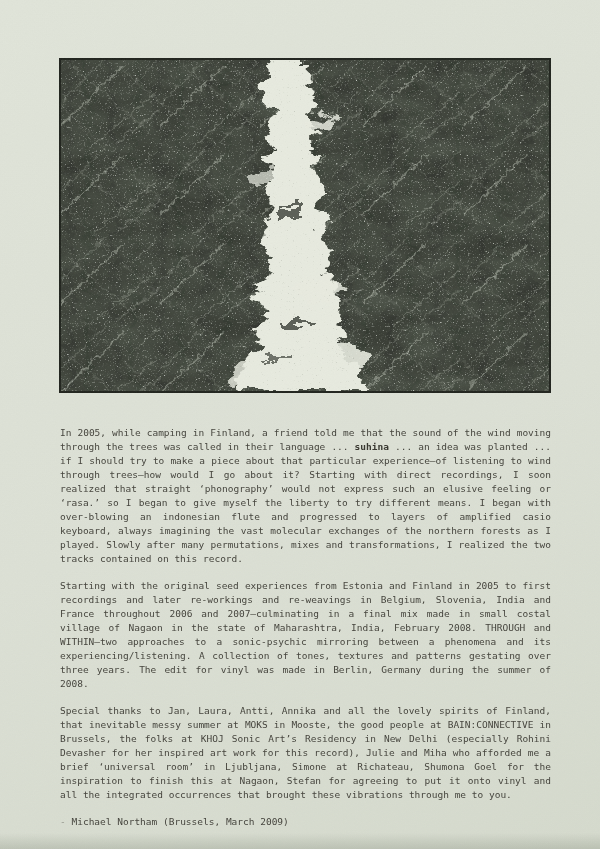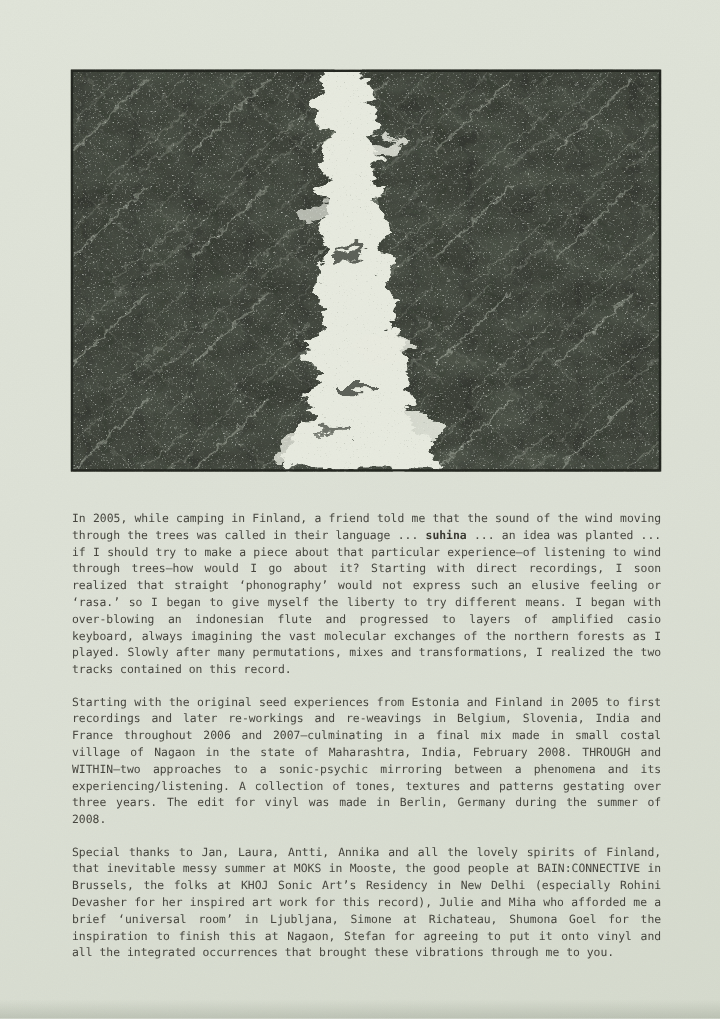--- a/index.html
+++ b/index.html
@@ -107,20 +107,21 @@
     <rect x="0" y="0" width="492" height="335" filter="url(#fGrainDark)" opacity="0.45"></rect>
 
     <rect x="1" y="1" width="490" height="333" fill="none" stroke="#22251f" stroke-width="2"></rect>
   </svg>
 </div>
 
 <div class="text-block">
   <p><span>In 2005, while camping in Finland, a friend told me that the sound of the wind moving through the trees was called in their language ... </span><strong>suhina</strong><span> ... an idea was planted ... if I should try to make a piece about that particular experience—of listening to wind through trees—how would I go about it? Starting with direct recordings, I soon realized that straight ‘phonography’ would not express such an elusive feeling or ‘rasa.’ so I began to give myself the liberty to try different means. I began with over-blowing an indonesian flute and progressed to layers of amplified casio keyboard, always imagining the vast molecular exchanges of the northern forests as I played. Slowly after many permutations, mixes and transformations, I realized the two tracks contained on this record.</span></p>
   <p>Starting with the original seed experiences from Estonia and Finland in 2005 to first recordings and later re-workings and re-weavings in Belgium, Slovenia, India and France throughout 2006 and 2007—culminating in a final mix made in small costal village of Nagaon in the state of Maharashtra, India, February 2008. THROUGH and WITHIN—two approaches to a sonic-psychic mirroring between a phenomena and its experiencing/listening. A collection of tones, textures and patterns gestating over three years. The edit for vinyl was made in Berlin, Germany during the summer of 2008.</p>
   <p>Special thanks to Jan, Laura, Antti, Annika and all the lovely spirits of Finland, that inevitable messy summer at MOKS in Mooste, the good people at BAIN:CONNECTIVE in Brussels, the folks at KHOJ Sonic Art’s Residency in New Delhi (especially Rohini Devasher for her inspired art work for this record), Julie and Miha who afforded me a brief ‘universal room’ in Ljubljana, Simone at Richateau, Shumona Goel for the inspiration to finish this at Nagaon, Stefan for agreeing to put it onto vinyl and all the integrated occurrences that brought these vibrations through me to you.</p>
+  <p class="signature"><span class="sig-dash">-</span> <span>Michael Northam (Brussels, March 2009)</span></p>
 </div>
 
 <svg class="paper-noise" width="600" height="849" viewBox="0 0 600 849" aria-hidden="true">
   <defs>
     <filter id="fPaper" x="0%" y="0%" width="100%" height="100%">
       <feTurbulence type="fractalNoise" baseFrequency="0.9" numOctaves="2" seed="31" stitchTiles="stitch"></feTurbulence>
       <feColorMatrix type="matrix" values="0 0 0 0 0.45  0 0 0 0 0.47  0 0 0 0 0.42  0.5 0.5 0.5 0 -0.55"></feColorMatrix>
     </filter>
   </defs>
   <rect width="600" height="849" filter="url(#fPaper)" opacity="0.18"></rect>

